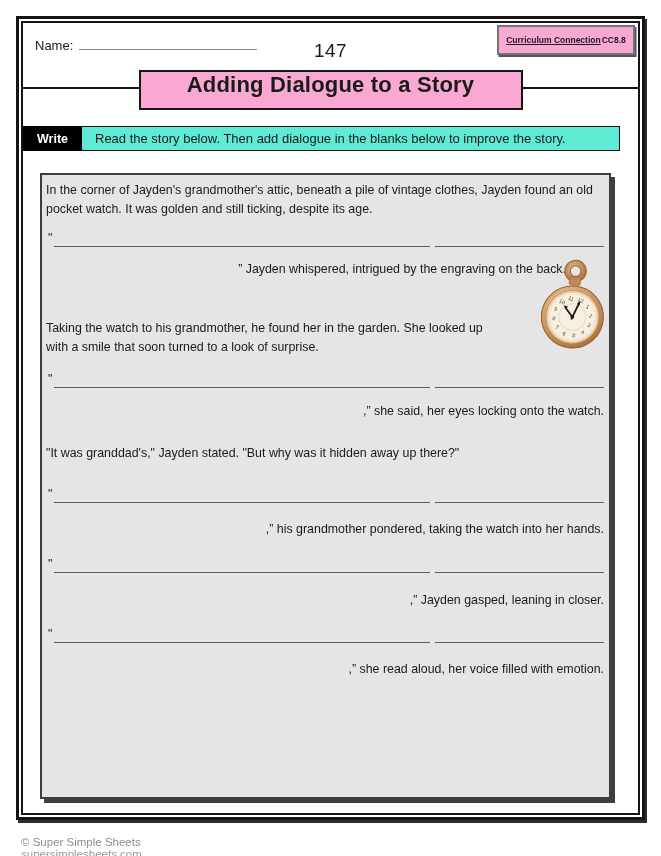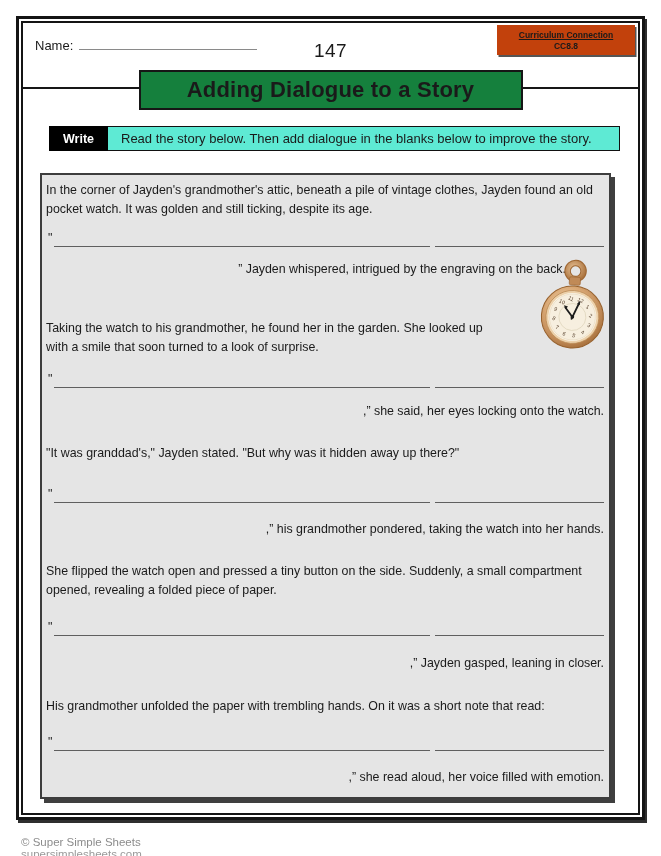--- a/index.html
+++ b/index.html
@@ -28,43 +28,43 @@
   .name-line {
     display:inline-block; width:178px; height:12px; margin-left:6px;
     border-bottom:1.3px solid #8a8a8a; vertical-align:baseline;
   }
   .page-num {
     position:absolute; left:0; right:0; top:17px; text-align:center;
     font-size:19px; letter-spacing:0.5px;
   }
   .curriculum-box {
     position:absolute; right:3px; top:2px; width:138px; height:30px;
-    background:#c2410c; border:2px solid #c2410c;
+    background:#f9a8d4; border:2px solid #737373;
     box-shadow:1.5px 2px 0 #555;
-    display:flex; flex-direction:column; align-items:center; justify-content:center;
+    display:flex; flex-direction:row; align-items:center; justify-content:center;
     gap:1px;
   }
   .curr-title { font-size:8.5px; font-weight:600; text-decoration:underline; }
   .curr-code  { font-size:8.5px; font-weight:600; }
 
   
   .title-band { position:relative; height:0; border-top:2px solid #161616; }
   .title-box {
     position:absolute; left:50%; top:-19px; transform:translateX(-50%);
-    width:384px; height:40px; background:#15803d; border:2px solid #161616;
-    display:flex; align-items:center; justify-content:center;
+    width:384px; height:40px; background:#f9a8d4; border:2px solid #161616;
+    display:flex; align-items:flex-start; justify-content:center;
   }
   .title-box span { font-size:22px; font-weight:bold; letter-spacing:0.2px; }
 
   
   .write-row { display:flex; margin:37px 18px 0 0; height:25px; }
   .write-tag {
     background:#000; color:#fff; font-size:12.5px; font-weight:600;
     display:flex; align-items:center; justify-content:center;
-    width:59px; flex:none;margin-left:26px;
+    width:59px; flex:none;
   }
   .write-text {
     flex:1; background:#5eead4; border:1.5px solid #111; border-left:none;
     display:flex; align-items:center; padding-left:13px;
     font-size:13px;
   }
 
   
   .story-box {
     position:relative;
@@ -160,33 +160,31 @@
         <div class="blank" style="margin-top:26px">
           <span class="q">"</span>
           <span class="seg s1"></span>
           <span class="seg s2"></span>
         </div>
         <div class="attr" style="margin-top:16px">
           <span class="line"></span>
           <span class="attr-text">,” his grandmother pondered, taking the watch into her hands.</span>
         </div>
 
-        <p class="para" style="margin-top:25px">She flipped the watch open and pressed a tiny button on the side. Suddenly, a small compartment opened, revealing a folded piece of paper.</p>
 
         <div class="blank" style="margin-top:22px">
           <span class="q">"</span>
           <span class="seg s1"></span>
           <span class="seg s2"></span>
         </div>
         <div class="attr" style="margin-top:17px">
           <span class="line"></span>
           <span class="attr-text">,” Jayden gasped, leaning in closer.</span>
         </div>
 
-        <p class="para" style="margin-top:26px">His grandmother unfolded the paper with trembling hands. On it was a short note that read:</p>
 
         <div class="blank" style="margin-top:21px">
           <span class="q">"</span>
           <span class="seg s1"></span>
           <span class="seg s2"></span>
         </div>
         <div class="attr" style="margin-top:16px">
           <span class="line"></span>
           <span class="attr-text">,” she read aloud, her voice filled with emotion.</span>
         </div>

